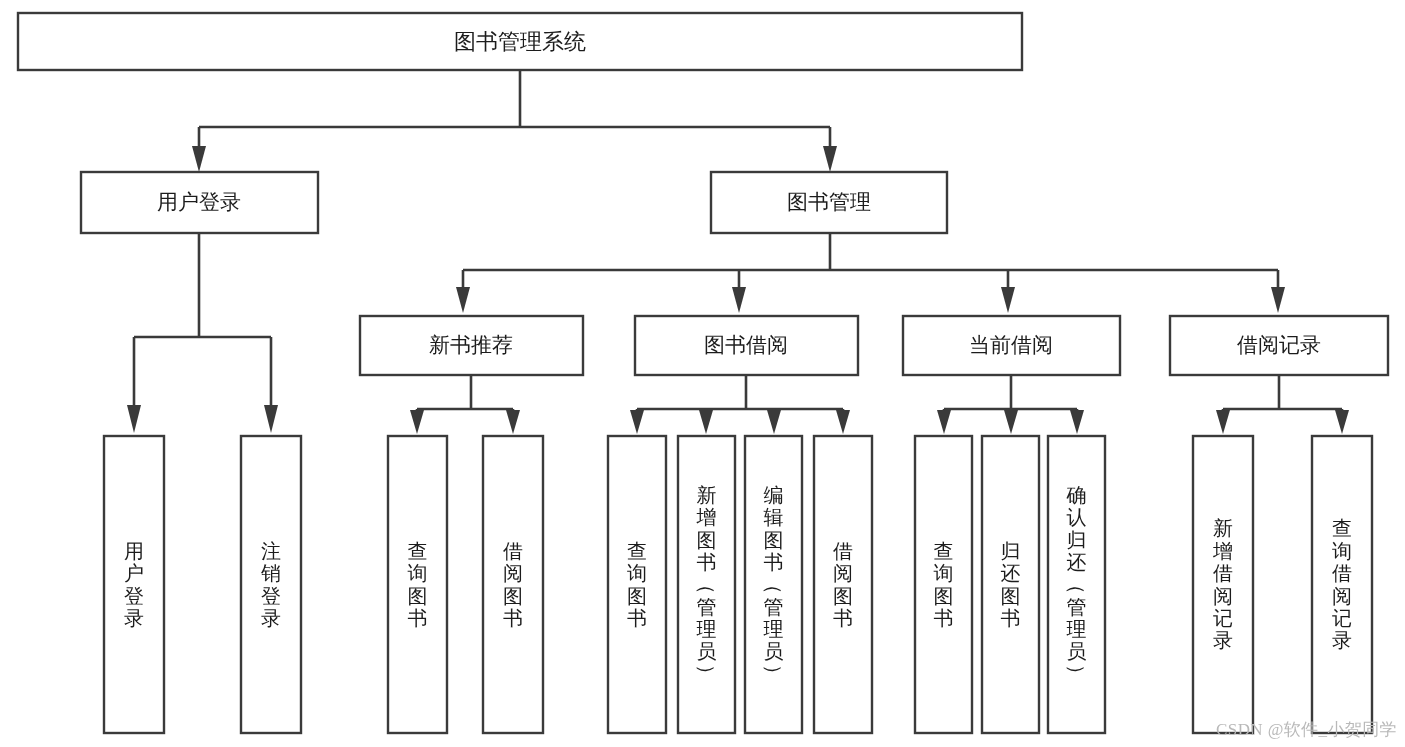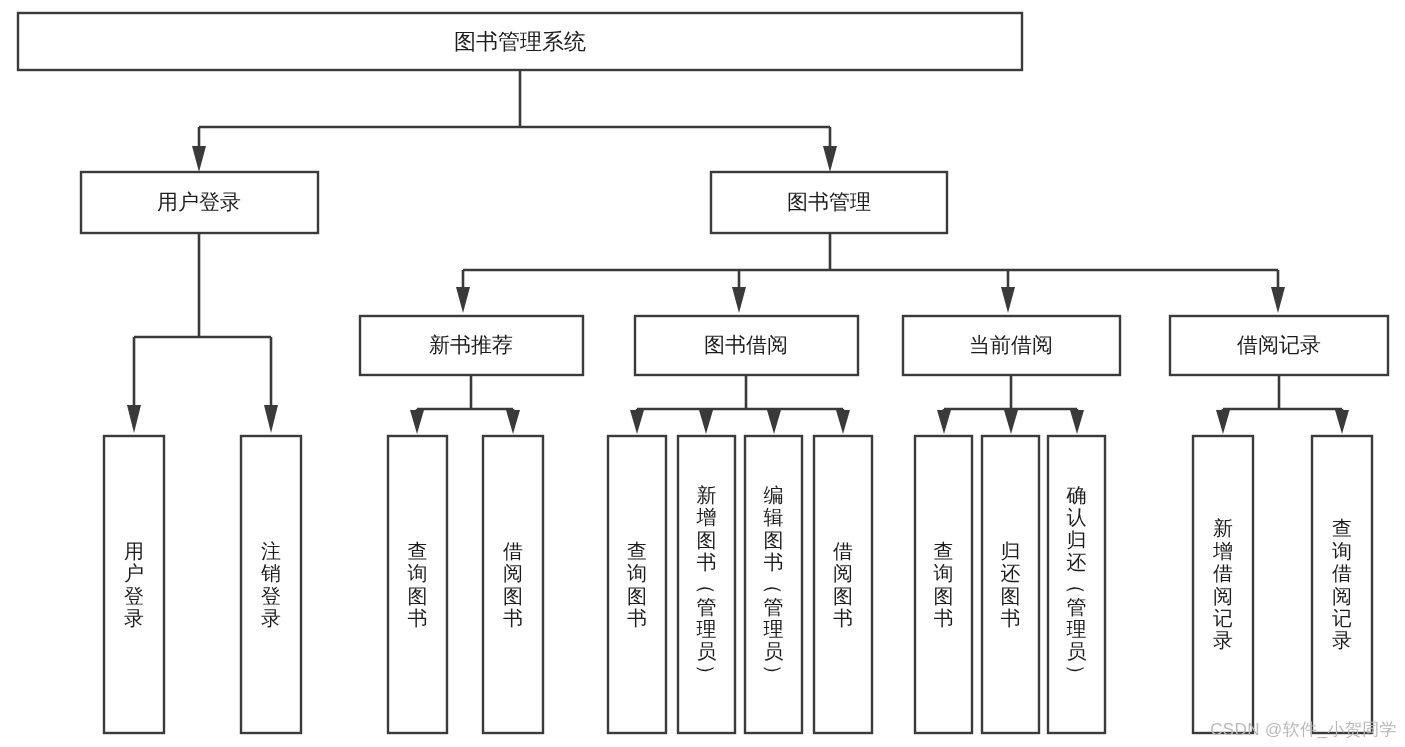--- a/index.html
+++ b/index.html
@@ -75,21 +75,21 @@
   .leaf-label span.ch {
     display: block;
   }
   .leaf-label span.ch.paren {
     transform: rotate(90deg);
   }
   .watermark {
     position: absolute;
     right: 8px;
     bottom: 6px;
-    font-family: Liberation Sans, sans-serif;
+    font-family: Liberation Serif, serif;
     font-size: 17px;
     color: #b9b9b9;
     letter-spacing: 0.4px;
     white-space: nowrap;
     user-select: none;
   }
 </style>
 </head>
 <body>
 

